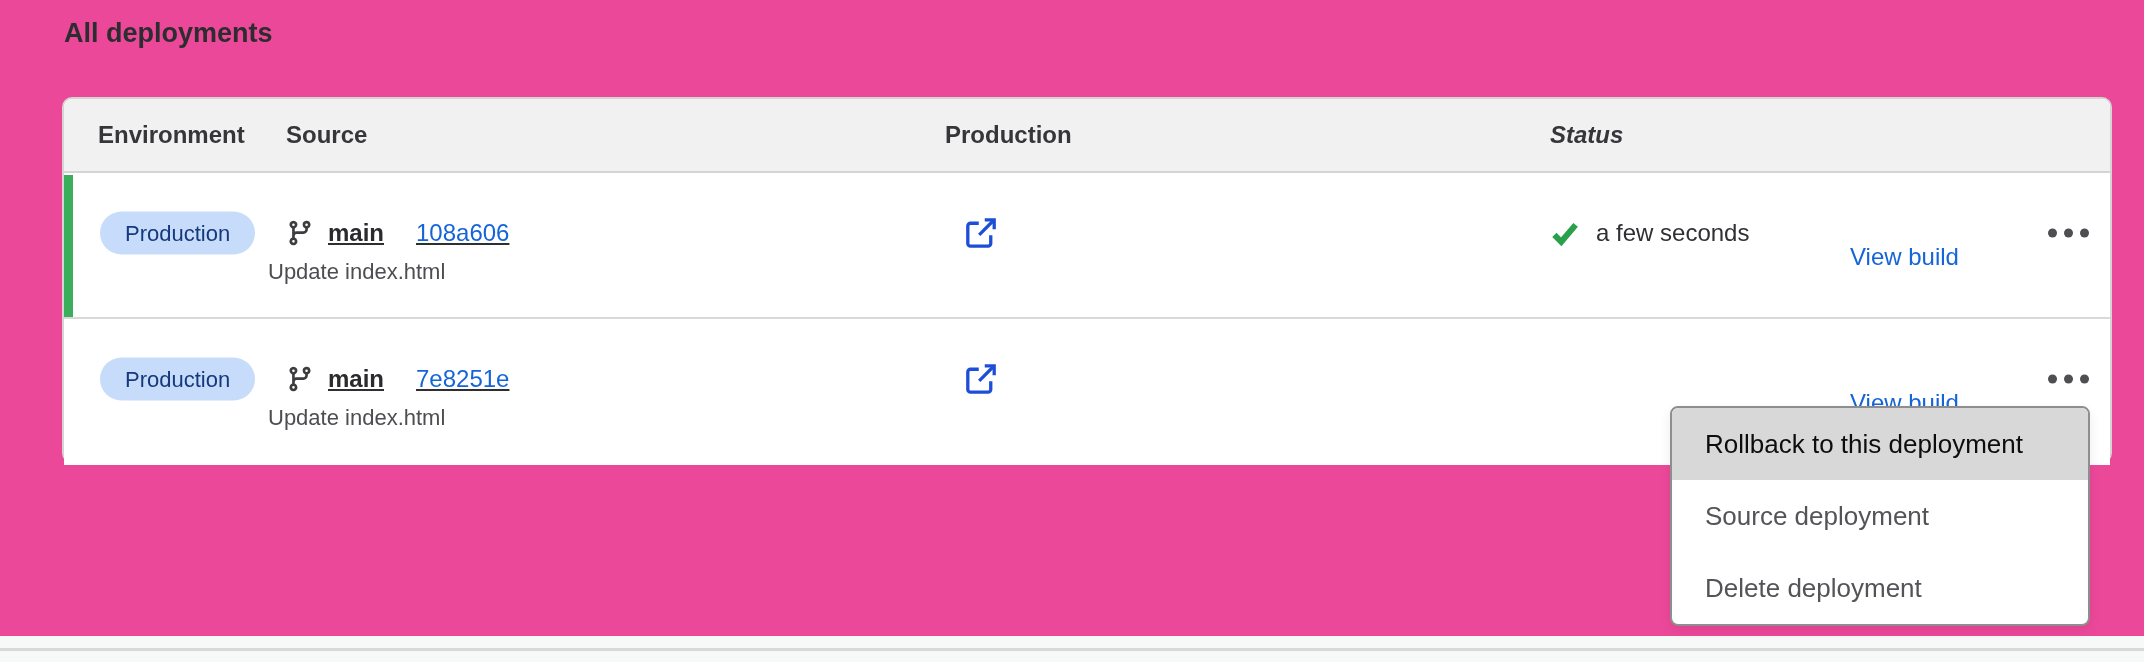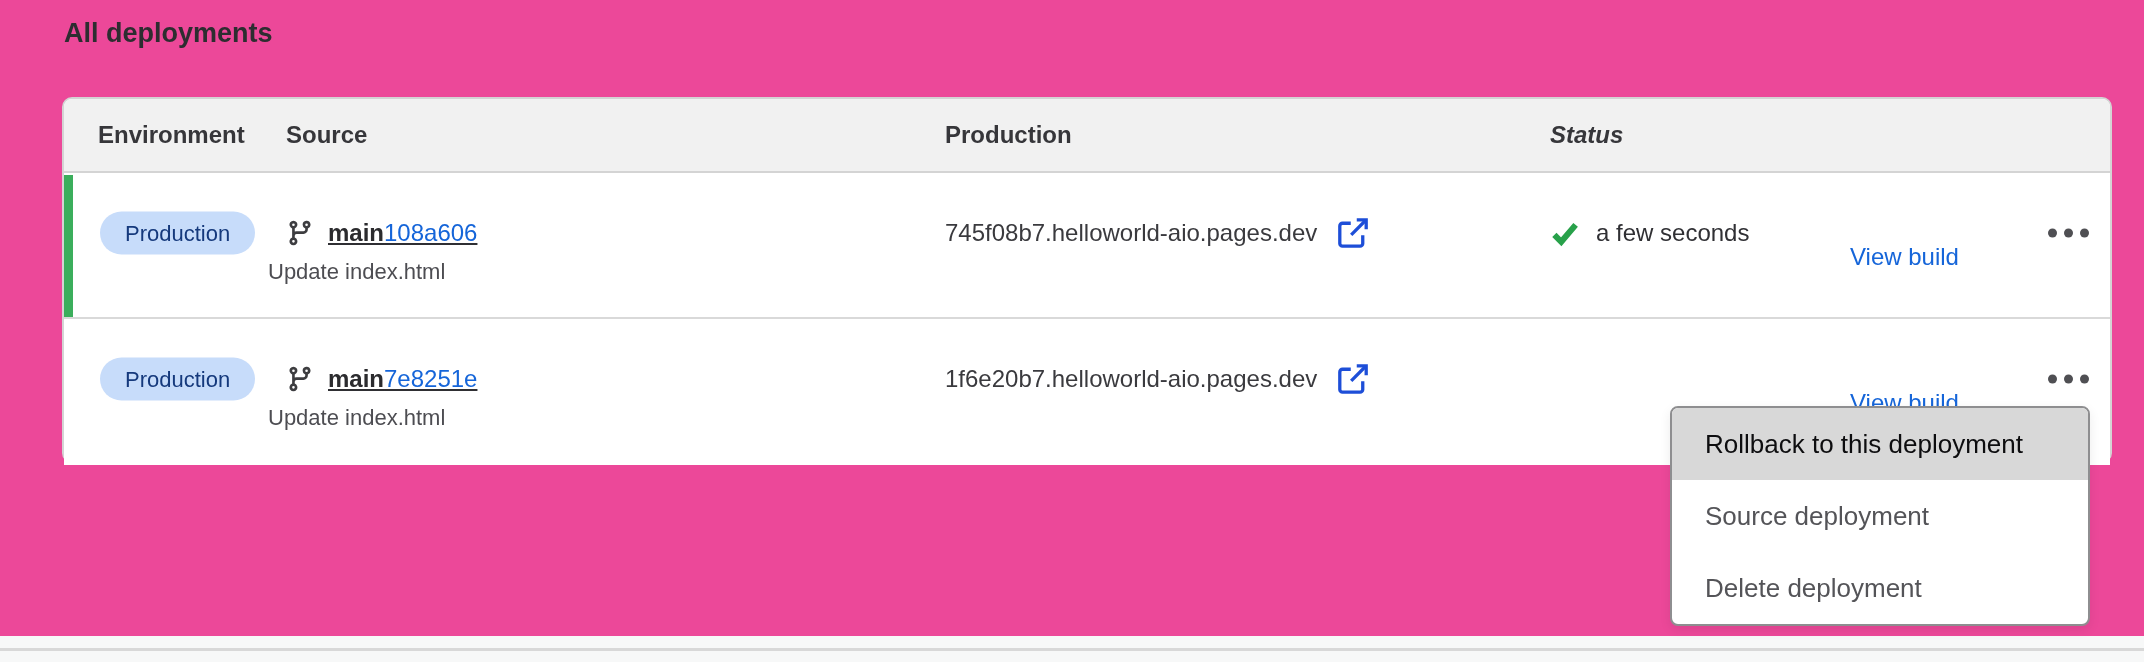--- a/index.html
+++ b/index.html
@@ -102,21 +102,21 @@
     font-weight: 700;
     color: #2b2b2e;
     margin-left: 14px;
   }
   a.link {
     color: var(--link-blue, #1565d9);
     text-decoration: none;
     font-size: 24px;
     cursor: pointer;
   }
-  .commit-link { }
+  .commit-link { margin-left: 32px; }
   .commit-message {
     position: absolute;
     left: 204px;
     top: 84px;
     font-size: 22px;
     color: #4d4d52;
     white-space: nowrap;
   }
   .deploy-url {
     font-size: 24px;
@@ -226,21 +226,20 @@
           <svg class="branch-icon-svg" viewBox="0 0 16 16" aria-hidden="true">
             <path d="M9.5 3.25a2.25 2.25 0 1 1 3 2.122V6A2.5 2.5 0 0 1 10 8.5H6a1 1 0 0 0-1 1v1.128a2.251 2.251 0 1 1-1.5 0V5.372a2.25 2.25 0 1 1 1.5 0v1.836A2.493 2.493 0 0 1 6 7h4a1 1 0 0 0 1-1v-.628a2.25 2.25 0 0 1-1.5-2.122Zm-6 0a.75.75 0 1 0 1.5 0 .75.75 0 0 0-1.5 0Zm8.25-.75a.75.75 0 1 0 0 1.5.75.75 0 0 0 0-1.5ZM4.25 12a.75.75 0 1 0 0 1.5.75.75 0 0 0 0-1.5Z"></path>
           </svg>
         </span>
         <span class="branch-name">main</span>
         <a class="link commit-link">108a606</a>
       </div>
       <div class="commit-message">Update index.html</div>
 
       <div class="line1 cell-deploy">
-        <span class="deploy-url">745f08b7.helloworld-aio.pages.dev</span>
         <button class="ext-link-btn">
           <svg class="ext-link-svg" viewBox="0 0 24 24" aria-hidden="true">
             <path d="M18.5 13.5V19a1.8 1.8 0 0 1-1.8 1.8H5A1.8 1.8 0 0 1 3.2 19V7.3A1.8 1.8 0 0 1 5 5.5h5.5"></path>
             <path d="M14.5 3.2h6.3v6.3"></path>
             <path d="M10.8 13.2 20.5 3.5"></path>
           </svg>
         </button>
       </div>
 
       <div class="line1 cell-status">
@@ -276,21 +275,20 @@
           <svg class="branch-icon-svg" viewBox="0 0 16 16" aria-hidden="true">
             <path d="M9.5 3.25a2.25 2.25 0 1 1 3 2.122V6A2.5 2.5 0 0 1 10 8.5H6a1 1 0 0 0-1 1v1.128a2.251 2.251 0 1 1-1.5 0V5.372a2.25 2.25 0 1 1 1.5 0v1.836A2.493 2.493 0 0 1 6 7h4a1 1 0 0 0 1-1v-.628a2.25 2.25 0 0 1-1.5-2.122Zm-6 0a.75.75 0 1 0 1.5 0 .75.75 0 0 0-1.5 0Zm8.25-.75a.75.75 0 1 0 0 1.5.75.75 0 0 0 0-1.5ZM4.25 12a.75.75 0 1 0 0 1.5.75.75 0 0 0 0-1.5Z"></path>
           </svg>
         </span>
         <span class="branch-name">main</span>
         <a class="link commit-link">7e8251e</a>
       </div>
       <div class="commit-message">Update index.html</div>
 
       <div class="line1 cell-deploy">
-        <span class="deploy-url">1f6e20b7.helloworld-aio.pages.dev</span>
         <button class="ext-link-btn">
           <svg class="ext-link-svg" viewBox="0 0 24 24" aria-hidden="true">
             <path d="M18.5 13.5V19a1.8 1.8 0 0 1-1.8 1.8H5A1.8 1.8 0 0 1 3.2 19V7.3A1.8 1.8 0 0 1 5 5.5h5.5"></path>
             <path d="M14.5 3.2h6.3v6.3"></path>
             <path d="M10.8 13.2 20.5 3.5"></path>
           </svg>
         </button>
       </div>
 
 

